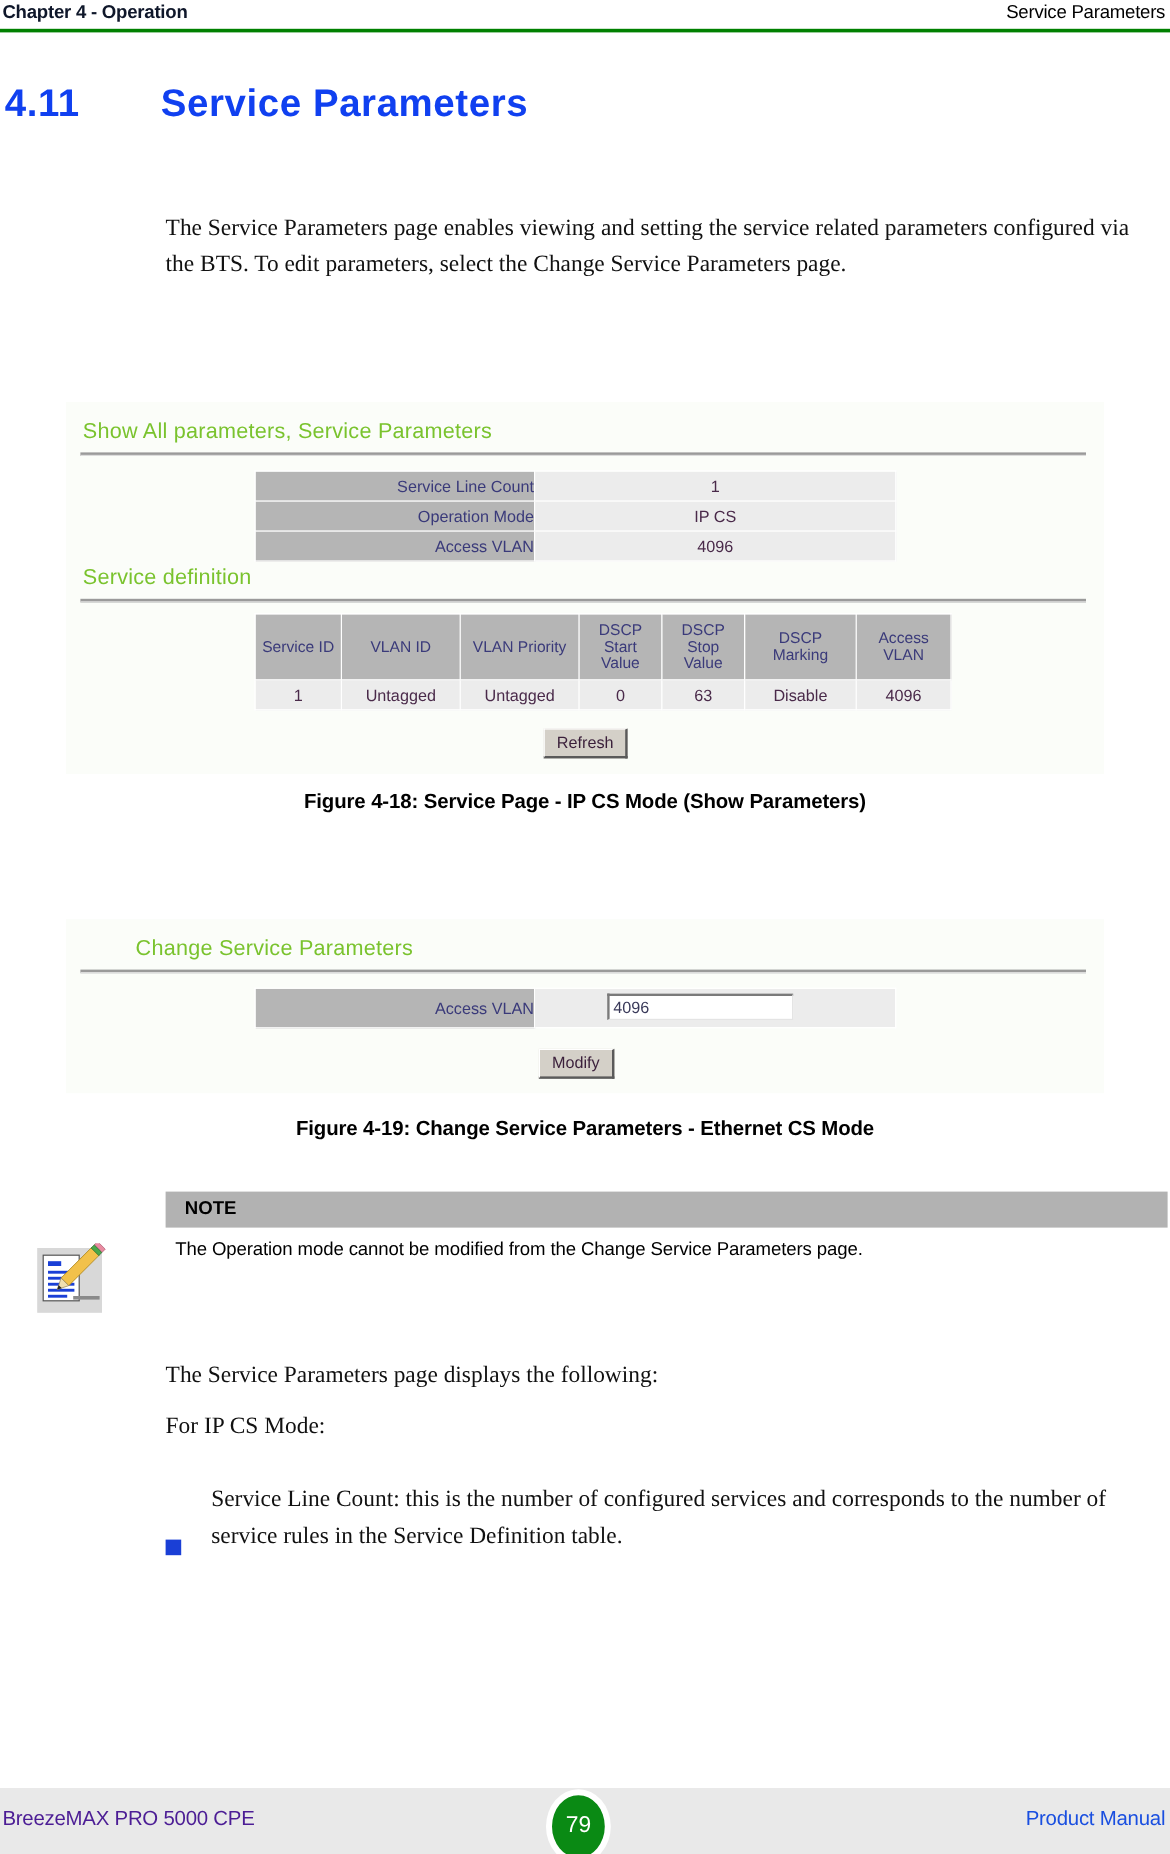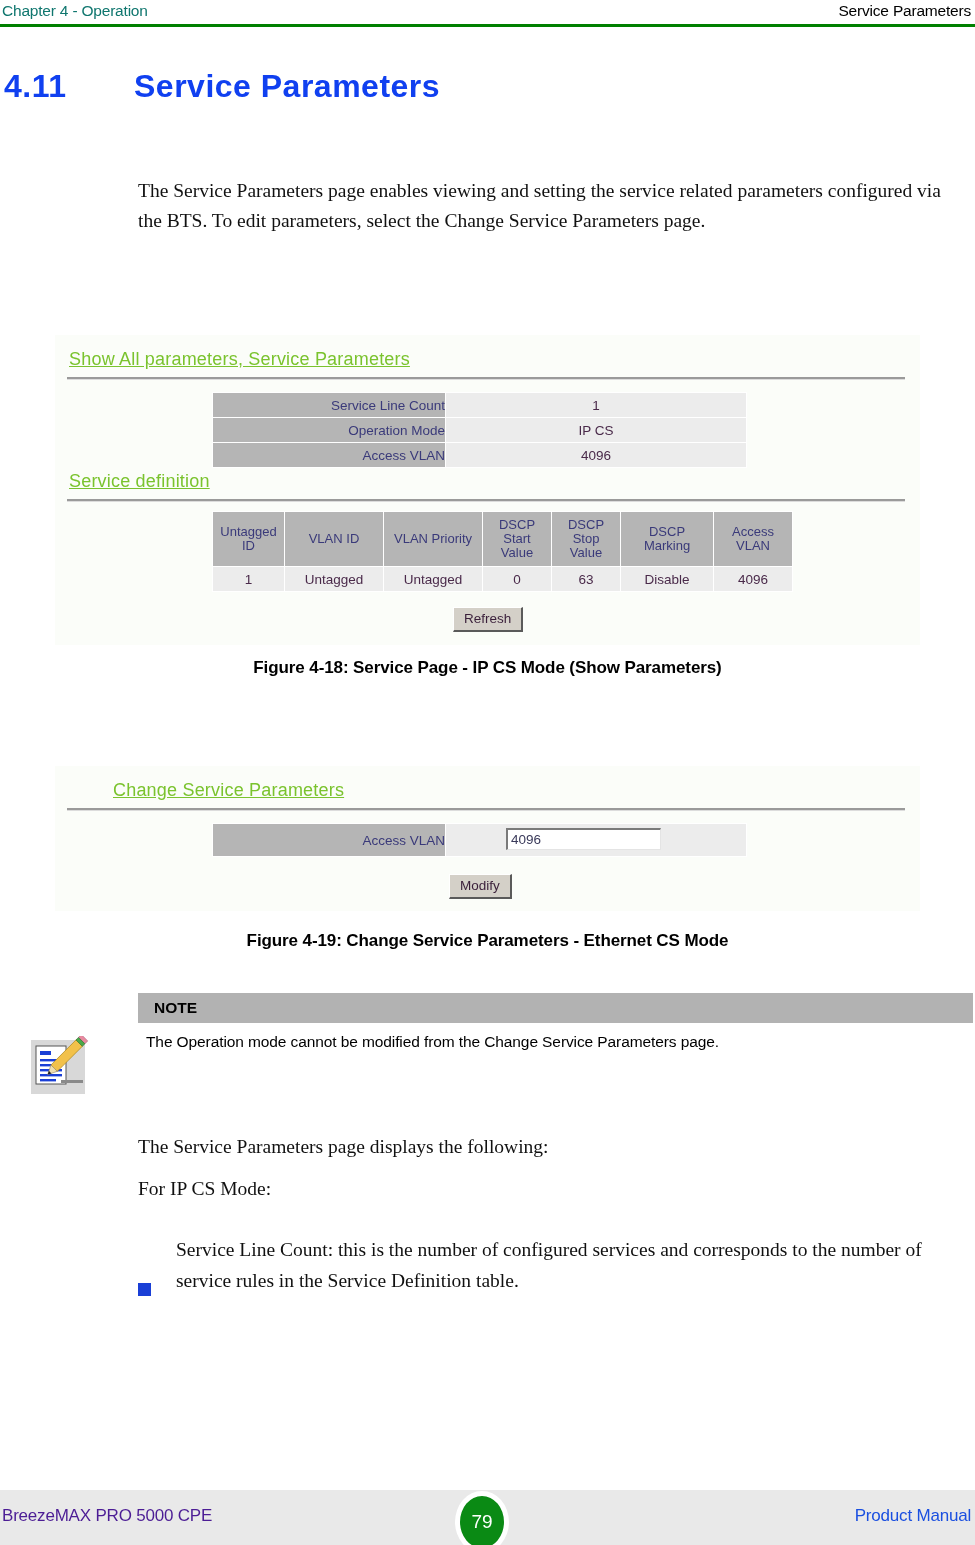--- a/index.html
+++ b/index.html
@@ -21,22 +21,23 @@
     position: absolute;
     top: 0; left: 0;
     width: 975px;
     height: 32px;
   }
   .page-header .hdr-left {
     position: absolute;
     left: 2px; top: 2px;
     font-family: "Liberation Sans", sans-serif;
     font-size: 15.5px;
-    color: #0f766e;
+    color: #0f172a;
     letter-spacing: -0.2px;
+    font-weight: bold;
   }
   .page-header .hdr-right {
     position: absolute;
     right: 4px; top: 2px;
     font-family: "Liberation Sans", sans-serif;
     font-size: 15.5px;
     color: #000;
     letter-spacing: -0.2px;
   }
   .page-header .hdr-rule {
@@ -124,21 +125,20 @@
   }
 
   .ui-heading {
     position: absolute;
     left: 14px;
     font-family: "Liberation Sans", sans-serif;
     font-size: 18px;
     color: #7ac32e;
     letter-spacing: 0.2px;
     white-space: nowrap;
-    text-decoration: underline;
   }
   .ui-rule {
     position: absolute;
     left: 12px;
     width: 838px;
     height: 2px;
     background: #9a9a9a;
     border-bottom: 1px solid #dcdcdc;
   }
 
@@ -349,21 +349,21 @@
       </tr>
     </tbody>
   </table>
 
   <div class="ui-heading" style="top:136px;">Service definition</div>
   <div class="ui-rule" style="top:164px;"></div>
 
   <table class="ui-table" style="left:157px; top:176px;">
     <thead>
       <tr>
-        <th class="hdr-cell" style="width:63px;"><span>Untagged ID</span></th>
+        <th class="hdr-cell" style="width:63px;"><span>Service ID</span></th>
         <th class="hdr-cell" style="width:90px;"><span>VLAN ID</span></th>
         <th class="hdr-cell" style="width:90px;"><span>VLAN Priority</span></th>
         <th class="hdr-cell" style="width:60px;"><span>DSCP Start Value</span></th>
         <th class="hdr-cell" style="width:60px;"><span>DSCP Stop Value</span></th>
         <th class="hdr-cell" style="width:84px;"><span>DSCP Marking</span></th>
         <th class="hdr-cell" style="width:70px;"><span>Access VLAN</span></th>
       </tr>
     </thead>
     <tbody>
       <tr>

